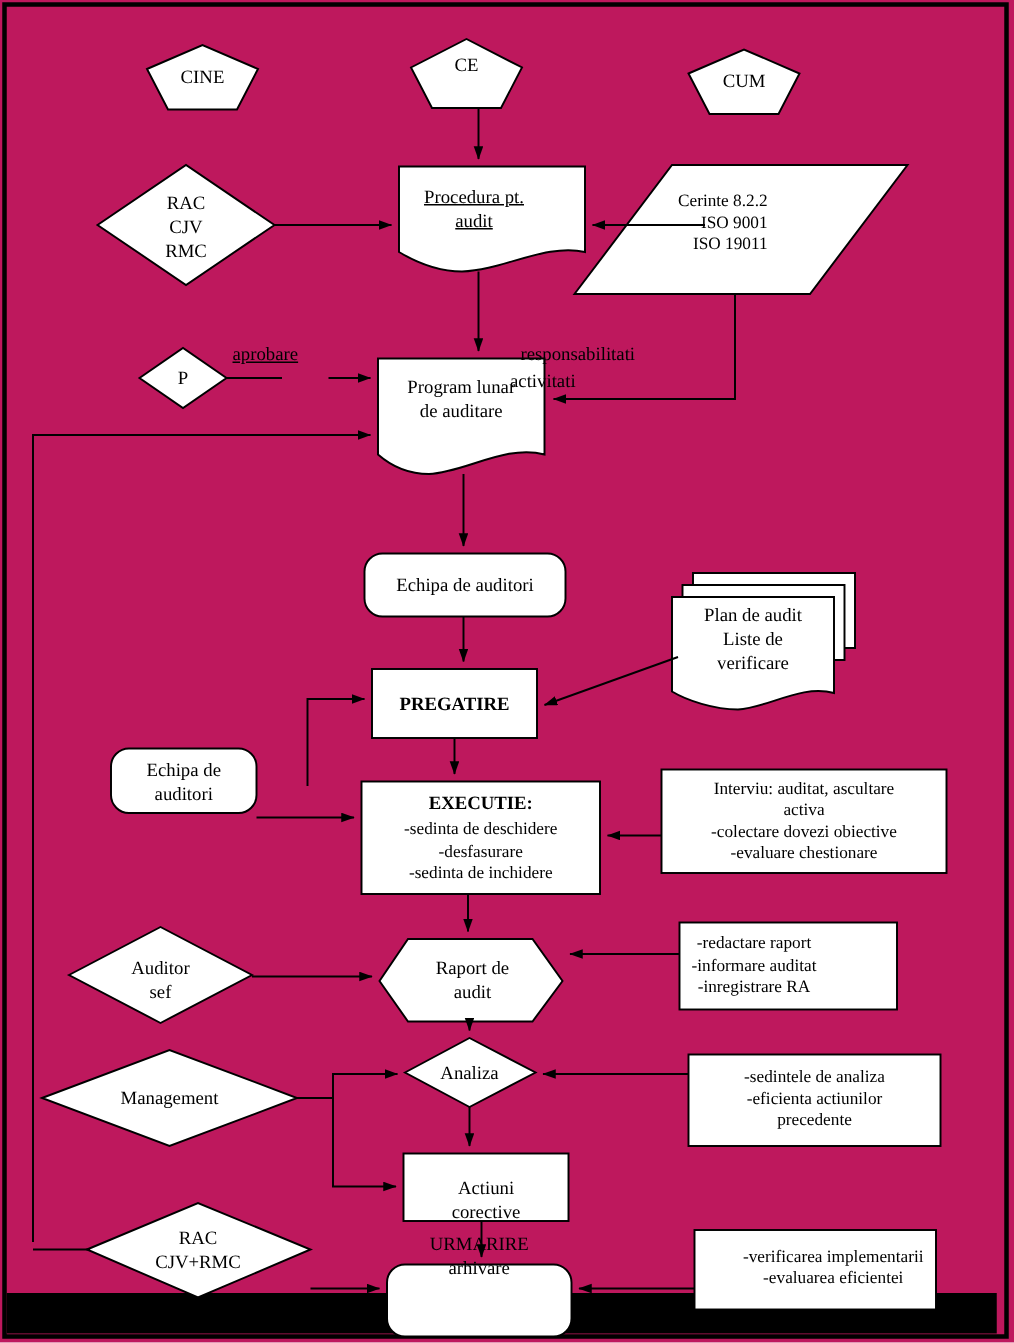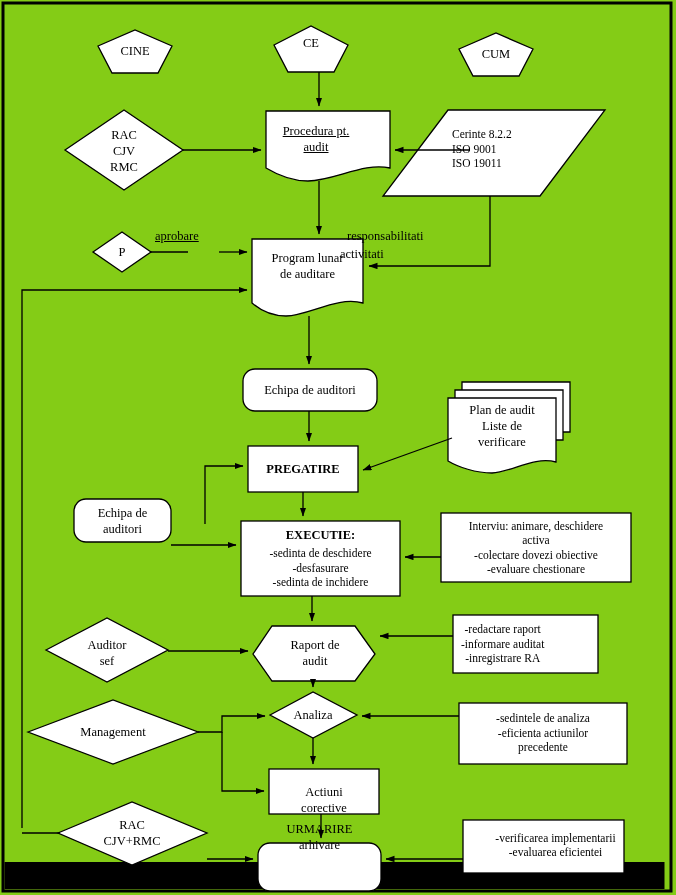--- a/index.html
+++ b/index.html
@@ -4,21 +4,21 @@
 <style>
   html, body {
     margin: 0;
     padding: 0;
     background: #ffffff;
   }
   #page {
     position: relative;
     width: 676px;
     height: 895px;
-    background: #84cc16;
+    background: #be185d;
     font-family: "Liberation Serif", "DejaVu Serif", serif;
     overflow: hidden;
   }
   #svg-layer {
     position: absolute;
     left: 0;
     top: 0;
     width: 676px;
     height: 895px;
   }
@@ -169,21 +169,21 @@
   <div class="node-text" style="left:274px; top:30px;  width:74px;  height:26px;">CE</div>
   <div class="node-text" style="left:459px; top:41px;  width:74px;  height:26px;">CUM</div>
 
   <div class="node-text" style="left:84px;  top:125px; width:80px;  height:52px;">RAC
 CJV
 RMC</div>
 
   <div class="node-text" style="left:266px; top:116px; width:100px; height:46px;text-decoration:underline;">Procedura pt.
 audit</div>
 
-  <div class="node-text small" style="left:452px; top:123px; width:130px; height:52px; align-items:flex-start; text-align:left;">Cerinte 8.2.2
+  <div class="node-text small" style="left:452px; top:123px; width:130px; height:52px; align-items:flex-start; text-align:right;">Cerinte 8.2.2
 ISO 9001
 ISO 19011</div>
 
   <div class="node-text" style="left:100px; top:241px; width:44px;  height:22px;">P</div>
 
   <div class="node-text" style="left:252px; top:243px; width:111px; height:46px;">Program lunar
 de auditare</div>
 
   <div class="node-text" style="left:243px; top:369px; width:134px; height:42px;">Echipa de auditori</div>
 
@@ -194,21 +194,21 @@
 verificare</div>
 
   <div class="node-text" style="left:74px;  top:499px; width:97px;  height:43px;">Echipa de
 auditori</div>
 
   <div class="node-text bold" style="left:241px; top:527px; width:159px; height:16px;">EXECUTIE:</div>
   <div class="node-text small" style="left:241px; top:543px; width:159px; height:50px;">-sedinta de deschidere
 -desfasurare
 -sedinta de inchidere</div>
 
-  <div class="node-text small" style="left:441px; top:513px; width:190px; height:69px;">Interviu: animare, deschidere
+  <div class="node-text small" style="left:441px; top:513px; width:190px; height:69px;">Interviu: auditat, ascultare
 activa
 -colectare dovezi obiective
 -evaluare chestionare</div>
 
   <div class="node-text" style="left:67px;  top:637px; width:80px;  height:32px;">Auditor
 sef</div>
 
   <div class="node-text" style="left:260px; top:631px; width:110px; height:44px;">Raport de
 audit</div>
 

